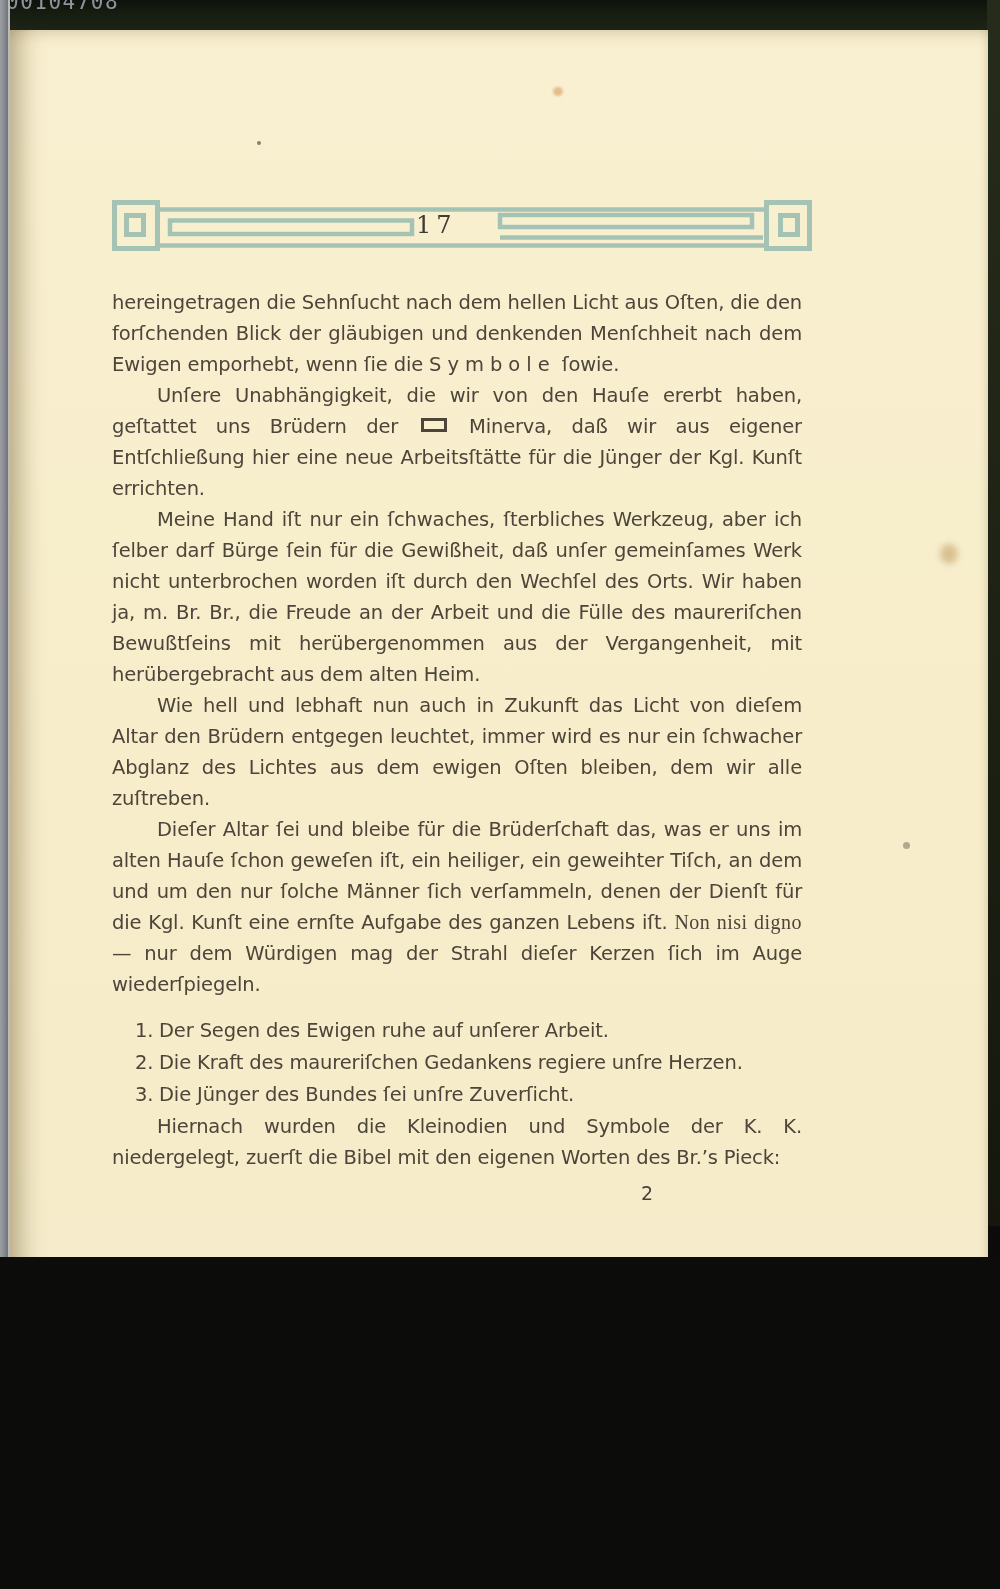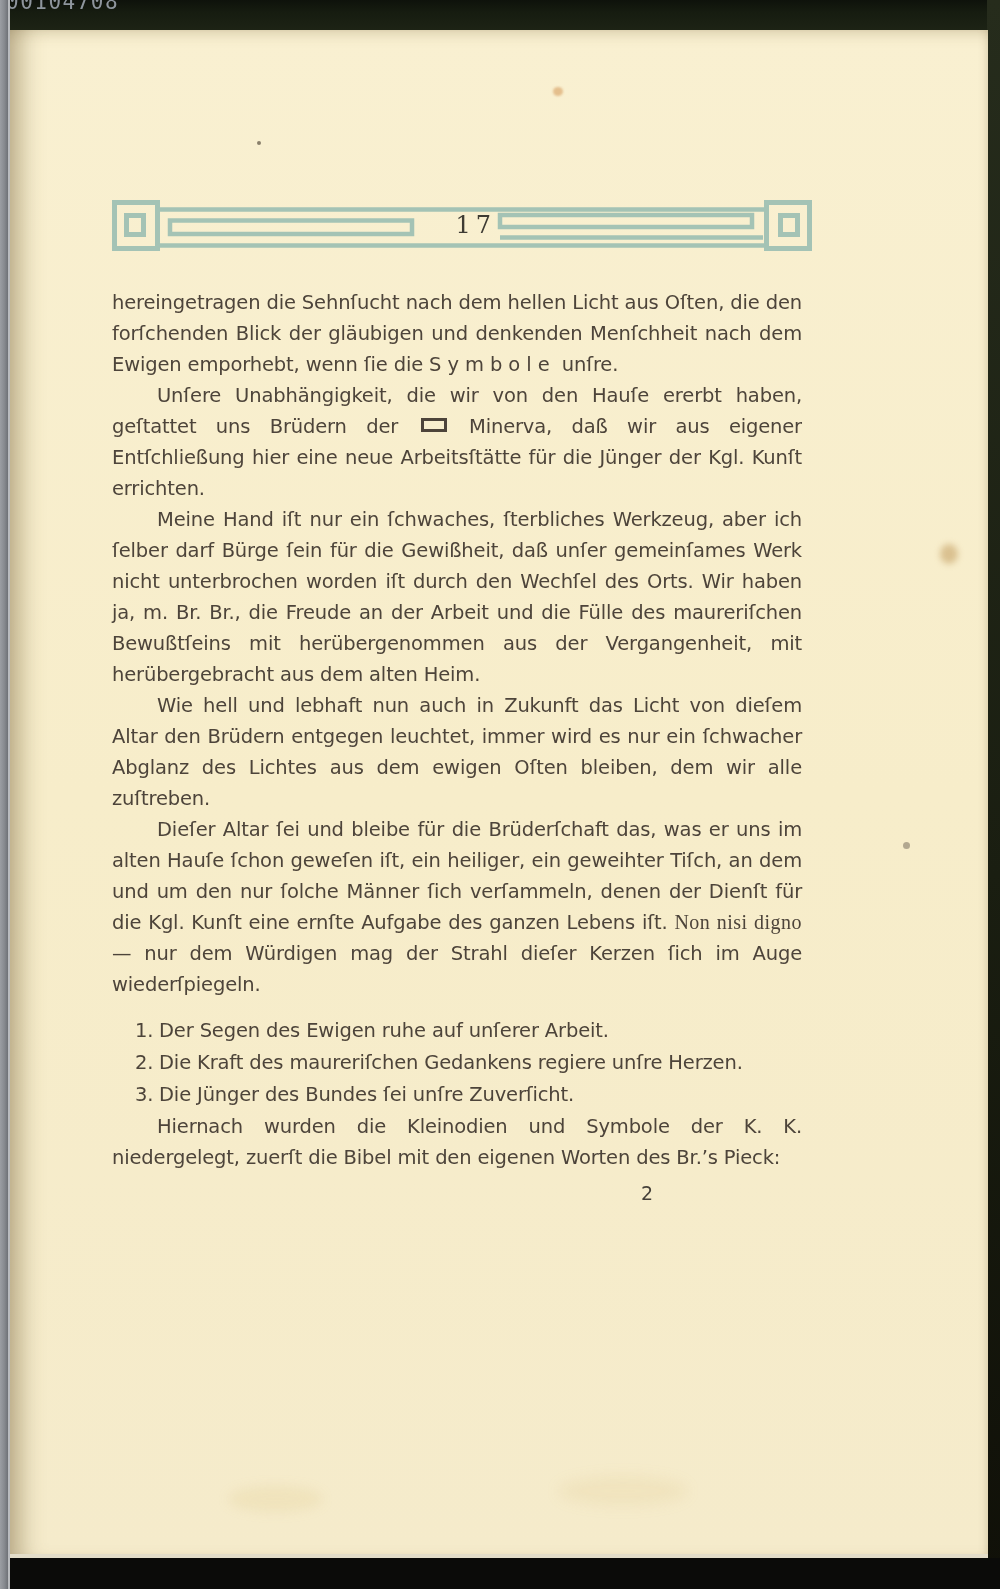--- a/index.html
+++ b/index.html
@@ -1,17 +1,17 @@
 <!DOCTYPE html>
 <html><head>
 <meta charset="utf-8">
 <style>
   html,body { margin:0; padding:0; background:#0c0c0a; }
   .scan {
-    position:relative; width:1000px; height:1589px; overflow:hidden;
+    position:relative; width:1000px; height:1257px; overflow:hidden;
     background:#e5e5e5; font-family:"DejaVu Sans", sans-serif;
   }
   
   .top-band { position:absolute; left:0; top:0; width:1000px; height:30px;
     background:linear-gradient(180deg,#0e120b 0%,#161c10 40%,#1d2315 100%); overflow:hidden; }
   .scan-id { position:absolute; left:6px; top:-10px; font-family:"DejaVu Sans Mono", monospace;
     font-size:21px; color:#8e959d; letter-spacing:1.5px; white-space:nowrap; }
   .right-strip { position:absolute; right:0; top:0; width:13px; height:1589px;
     background:linear-gradient(180deg,#262c1c 0%,#1a1e11 55%,#101008 100%); }
   .bottom-band { position:absolute; left:0; bottom:0; width:1000px; height:31px; background:#0b0b09; }
@@ -25,21 +25,21 @@
     background:linear-gradient(180deg,#f9f0d1 0%,#f7edca 50%,#f5ebcb 100%);
     border-bottom:4px solid #e3ddc9;
     box-shadow: inset 28px 0 24px -18px rgba(96,74,34,0.42),
                 inset -8px 0 10px -7px rgba(96,74,34,0.20),
                 inset 0 14px 16px -12px rgba(96,74,34,0.22);
   }
 
   
   .ornament { position:absolute; left:102px; top:170px; width:700px; height:52px; color:#a4c3b5; }
   .ornament svg { display:block; }
-  .page-number { position:absolute; left:304px; top:8px; width:80px; text-align:right;
+  .page-number { position:absolute; left:304px; top:8px; width:80px; text-align:left;
     font-family:"DejaVu Serif", serif; font-size:24px; line-height:34px;
     letter-spacing:5px; color:#3e3b33; }
 
   
   .content { position:absolute; left:102px; top:257px; width:690px;
     font-size:19.5px; line-height:31px; letter-spacing:-0.15px;
     color:#4d443a; text-align:justify; }
   .content p { margin:0; text-indent:45px; }
   .content p.first { text-indent:0; }
   .sperr { letter-spacing:6px; }
@@ -90,21 +90,21 @@
 
         <rect x="58" y="20.5" width="242" height="13.5" stroke-width="4.5"></rect>
         <rect x="388" y="15" width="252" height="12" stroke-width="4.5"></rect>
         <path d="M388 37.5 H651" stroke-width="4.5"></path>
       </svg>
       <span class="page-number">17</span>
     </div>
 
     <div class="content">
 
-      <p class="first"><span>hereingetragen die Sehnſucht nach dem hellen Licht aus Oſten, die den forſchenden Blick der gläubigen und denkenden Menſchheit nach dem Ewigen emporhebt, wenn ſie die </span><span class="sperr">Symbole</span><span> unſre.</span></p>
+      <p class="first"><span>hereingetragen die Sehnſucht nach dem hellen Licht aus Oſten, die den forſchenden Blick der gläubigen und denkenden Menſchheit nach dem Ewigen emporhebt, wenn ſie die </span><span class="sperr">Symbole</span><span> ſowie.</span></p>
 
       <p><span>Unſere Unabhängigkeit, die wir von den Hauſe ererbt haben, geſtattet uns Brüdern der </span><span class="lodge-symbol"></span><span> Minerva, daß wir aus eigener Entſchließung hier eine neue Arbeitsſtätte für die Jünger der Kgl. Kunſt errichten.</span></p>
 
 
       <p><span>Meine Hand iſt nur ein ſchwaches, ſterbliches Werkzeug, aber ich ſelber darf Bürge ſein für die Gewißheit, daß unſer gemeinſames Werk nicht unterbrochen worden iſt durch den Wechſel des Orts. Wir haben ja, m. Br. Br., die Freude an der Arbeit und die Fülle des maureriſchen Bewußtſeins mit herübergenommen aus der Vergangenheit, mit herübergebracht aus dem alten Heim.</span></p>
 
       <p><span>Wie hell und lebhaft nun auch in Zukunft das Licht von dieſem Altar den Brüdern entgegen leuchtet, immer wird es nur ein ſchwacher Abglanz des Lichtes aus dem ewigen Oſten bleiben, dem wir alle zuſtreben.</span></p>
 
       <p><span>Dieſer Altar ſei und bleibe für die Brüderſchaft das, was er uns im alten Hauſe ſchon geweſen iſt, ein heiliger, ein geweihter Tiſch, an dem und um den nur ſolche Männer ſich verſammeln, denen der Dienſt für die Kgl. Kunſt eine ernſte Aufgabe des ganzen Lebens iſt. </span><span class="latin">Non nisi digno</span><span> — nur dem Würdigen mag der Strahl dieſer Kerzen ſich im Auge wiederſpiegeln.</span></p>
 

